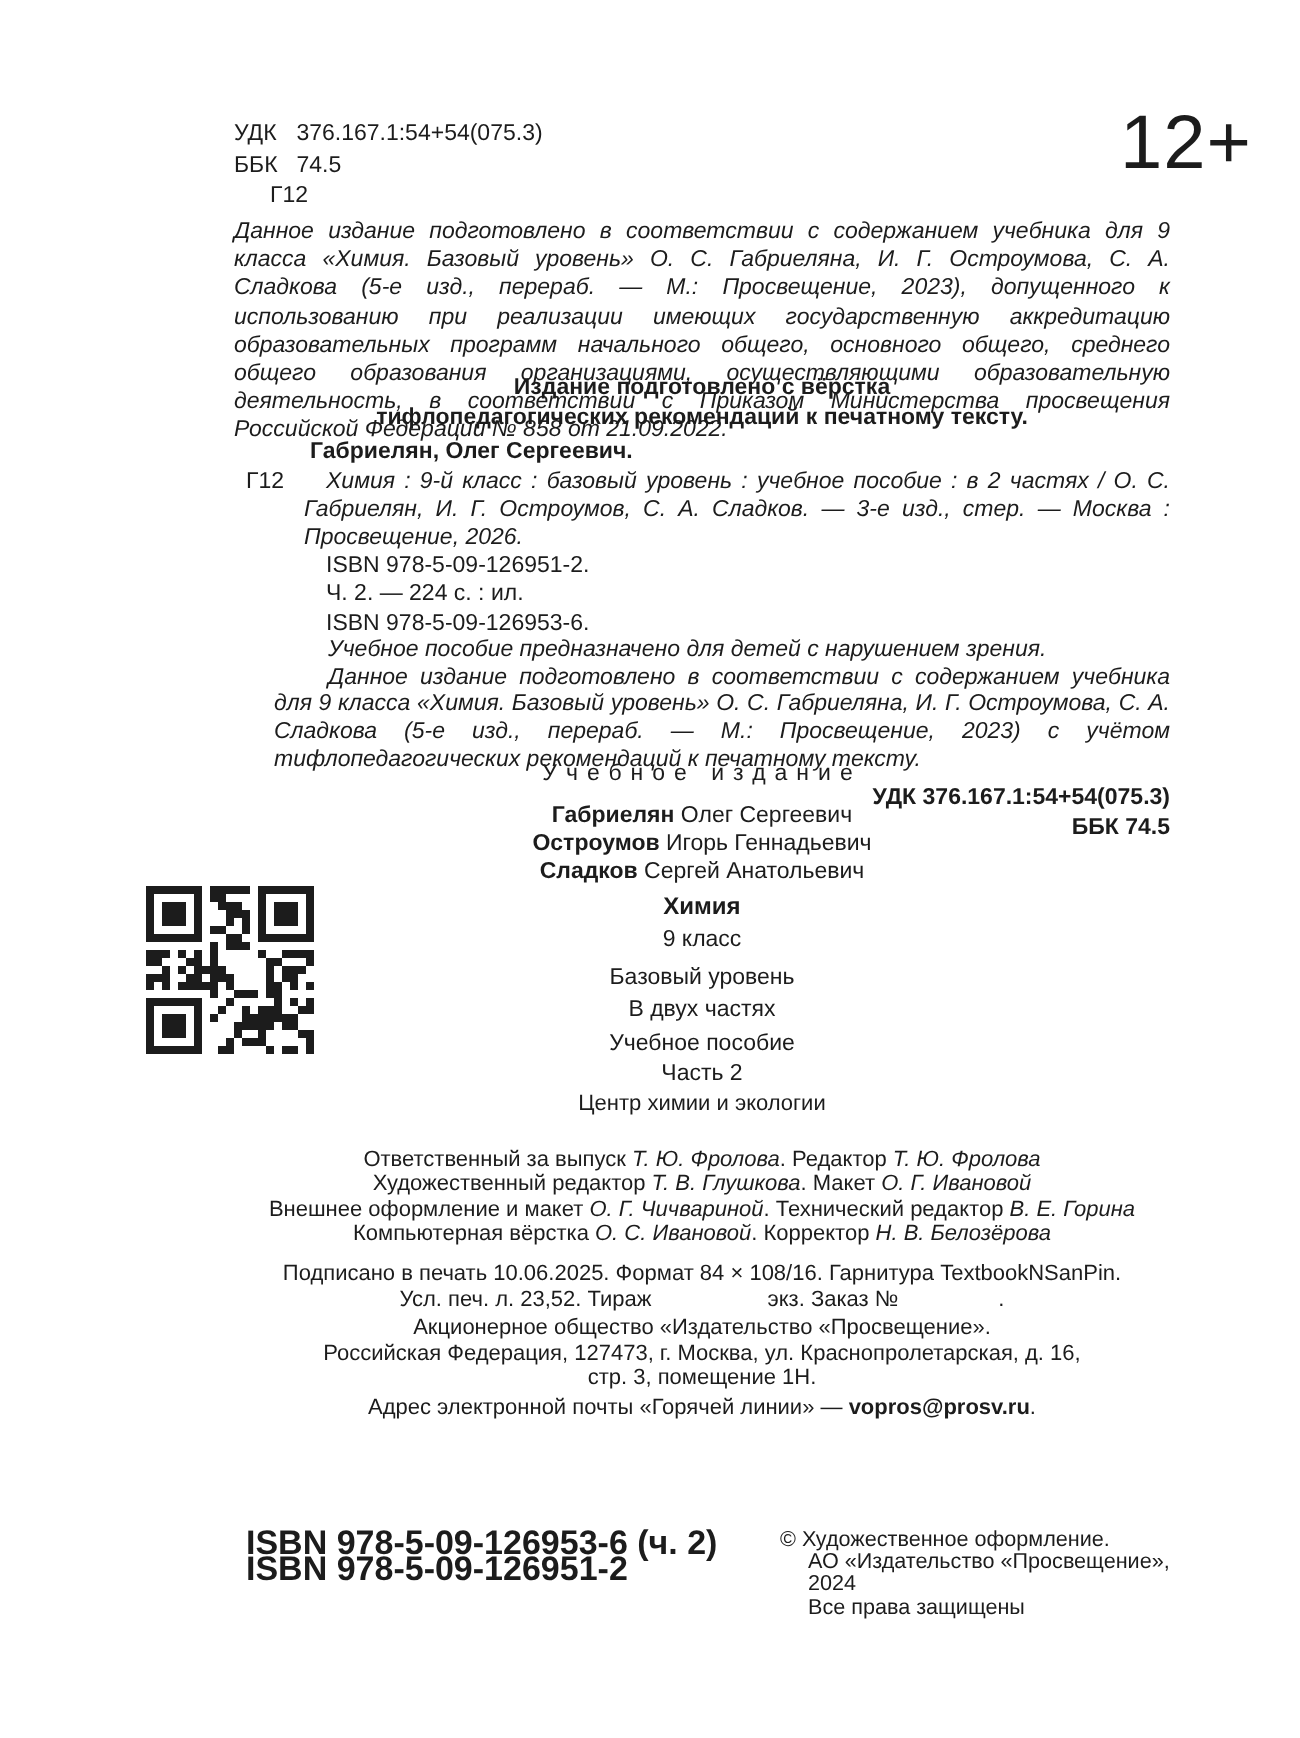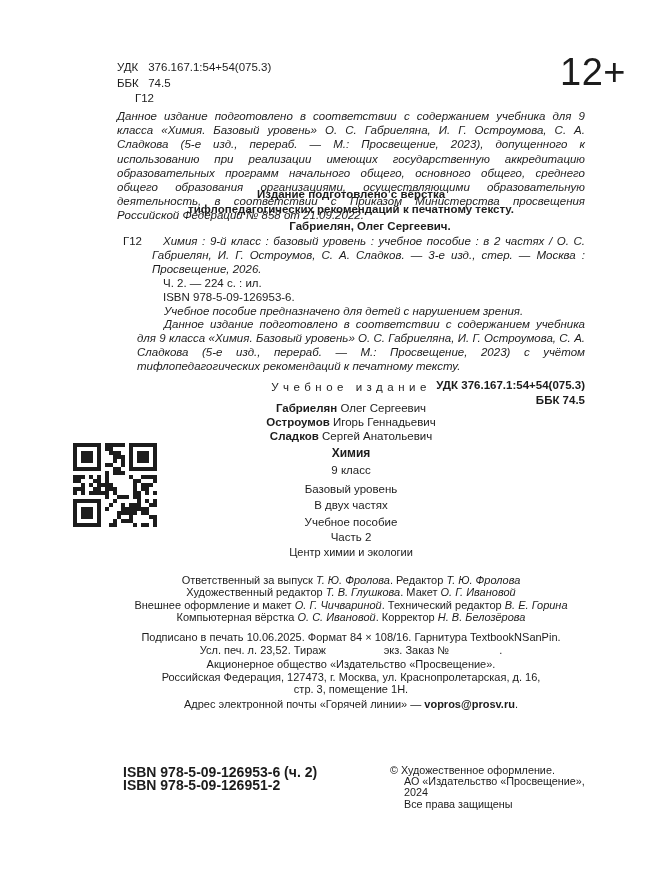--- a/index.html
+++ b/index.html
@@ -4,21 +4,21 @@
 <style>
   * { margin:0; padding:0; box-sizing:border-box; }
   html,body { background:#e8e8e8; }
   body { font-family:"Liberation Sans", sans-serif; }
   .page {
     position:relative; width:650px; height:869px; margin:0 auto;
     background:#ffffff; color:#1c1c1c; overflow:hidden;
     font-size:11.5px; line-height:14px;
   }
   .abs { position:absolute; }
-  .bold { font-weight:bold;text-align:center; }
+  .bold { font-weight:bold; }
   .center { text-align:center; }
   .justify { text-align:justify;font-style:italic; }
 
   
   .codes { left:117px; top:60px; width:300px; }
   .code-row { line-height:15.5px; }
   .code-label { display:inline-block; width:28px; }
   .code-g12 { padding-left:18px; }
 
   .age-badge { left:560px; top:56px; font-size:38px; line-height:32px; letter-spacing:0.5px; }
@@ -49,21 +49,21 @@
   .qr svg { width:100%; height:100%; }
 
   .credits { left:117px; top:574px; width:468px; text-align:center; font-size:11px; line-height:12.3px; }
   .credits i { font-style:italic; }
 
   .imprint { left:117px; top:631px; width:468px; text-align:center; font-size:11px; line-height:12.6px; }
   .gap-wide { display:inline-block; width:58px; }
   .gap-mid { display:inline-block; width:50px; }
   .imprint-group { margin-top:2px; }
 
-  .footer-isbn { left:123px; top:766px; width:260px; font-weight:bold; line-height:12.8px; font-size:14px; }
+  .footer-isbn { left:123px; top:766px; width:260px; font-weight:bold; line-height:12.8px; font-size:17px; }
   .footer-copy { left:390px; top:765px; width:210px; font-size:10.8px; line-height:11.2px; }
   .footer-copy .cont { padding-left:14px; }
 </style>
 </head>
 <body>
 
 <div class="page">
 
   <div class="abs codes">
     <div class="code-row">
@@ -87,20 +87,21 @@
     <div>Издание подготовлено с вёрстка</div>
     <div>тифлопедагогических рекомендаций к печатному тексту.</div>
   </div>
 
   <div class="abs catalog">
     <div class="catalog-heading bold">Габриелян, Олег Сергеевич.</div>
     <div class="catalog-entry-row">
       <span class="catalog-code">Г12</span>
       <p class="catalog-entry justify">Химия : 9-й класс : базовый уровень : учебное пособие : в 2 частях / О. С. Габриелян, И. Г. Остроумов, С. А. Сладков. — 3-е изд., стер. — Москва : Просвещение, 2026.</p>
     </div>
+    <div class="catalog-isbn">ISBN 978-5-09-126951-2.</div>
     <div class="catalog-isbn">Ч. 2. — 224 с. : ил.</div>
     <div class="catalog-isbn">ISBN 978-5-09-126953-6.</div>
     <p class="catalog-note justify">Учебное пособие предназначено для детей с нарушением зрения.</p>
     <p class="catalog-note justify">Данное издание подготовлено в соответствии с содержанием учебника для 9 класса «Химия. Базовый уровень» О. С. Габриеляна, И. Г. Остроумова, С. А. Сладкова (5-е изд., перераб. — М.: Просвещение, 2023) с учётом тифлопедагогических рекомендаций к печатному тексту.</p>
     <div class="codes-right">
       <div>УДК 376.167.1:54+54(075.3)</div>
       <div>ББК 74.5</div>
     </div>
   </div>
 

